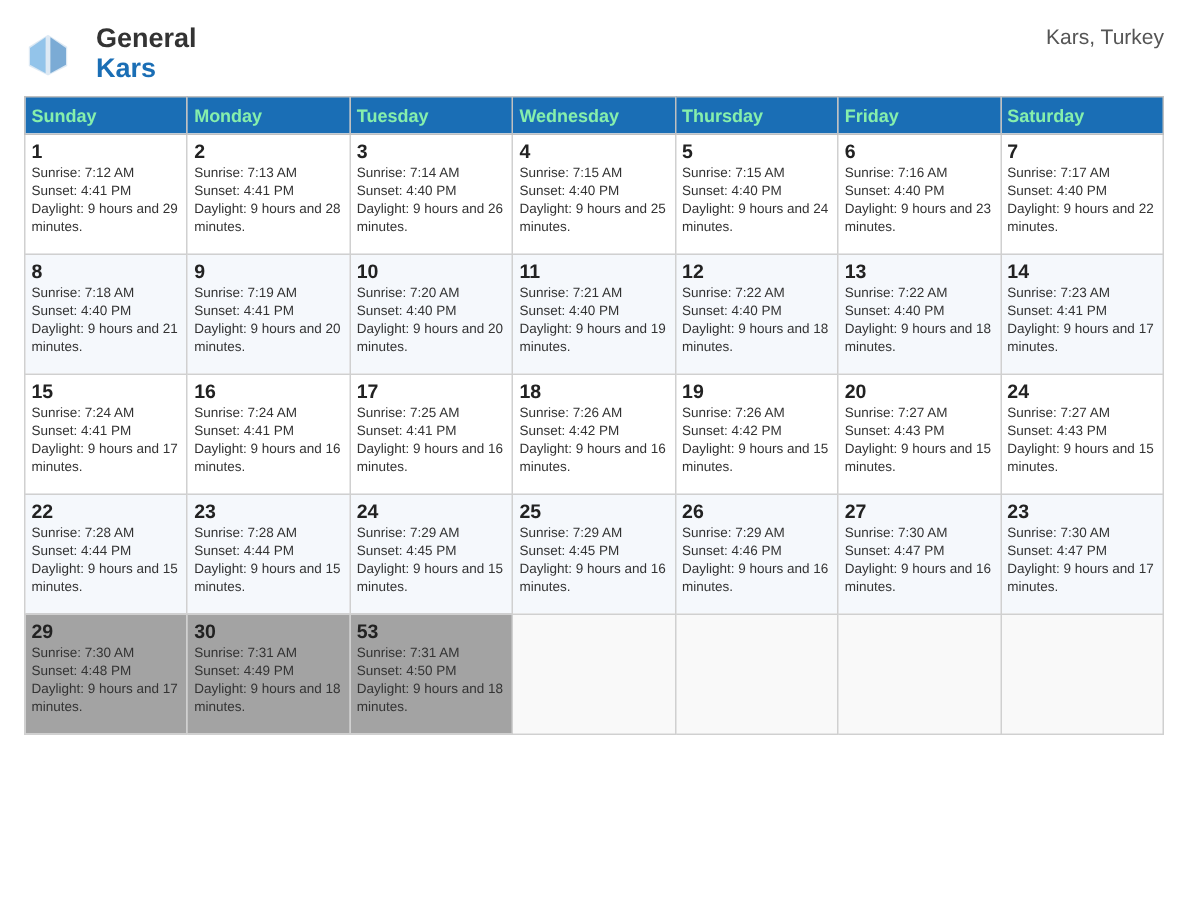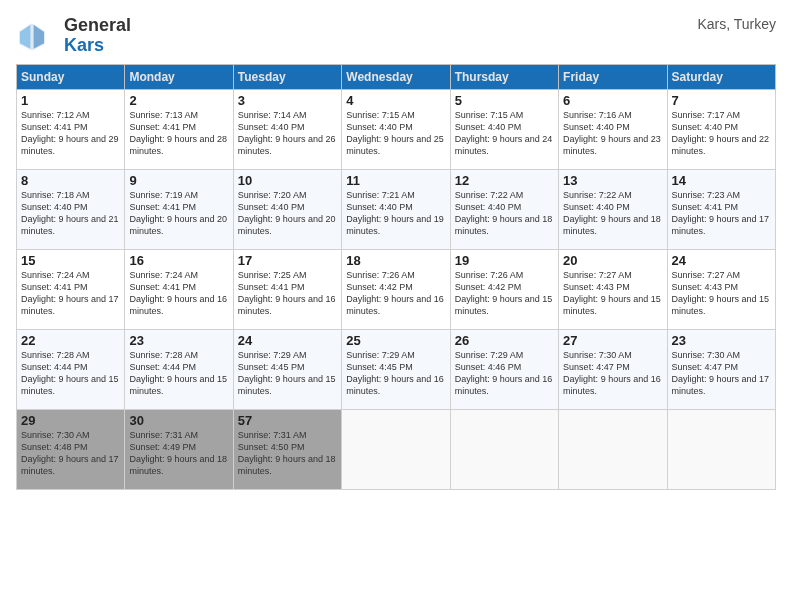--- a/index.html
+++ b/index.html
@@ -58,21 +58,21 @@
       font-size: 14px;
       color: #555;
     }
     .calendar {
       width: 100%;
       border-collapse: collapse;
       table-layout: fixed;
     }
     .calendar th {
       background: #1a6eb5;
-      color: #e5e5e5;
+      color: #86efac;
       font-size: 12px;
       font-weight: bold;
       padding: 5px 4px;
       text-align: left;
       border: 1px solid #c0c0c0;
     }
     .calendar td {
       vertical-align: top;
       border: 1px solid #d0d0d0;
       padding: 3px 4px;
@@ -260,21 +260,21 @@
         <tr>
           <td>
             <span class="day-num">29</span>
             <div class="cell-text">Sunrise: 7:30 AM<br>Sunset: 4:48 PM<br>Daylight: 9 hours and 17 minutes.</div>
           </td>
           <td>
             <span class="day-num">30</span>
             <div class="cell-text">Sunrise: 7:31 AM<br>Sunset: 4:49 PM<br>Daylight: 9 hours and 18 minutes.</div>
           </td>
           <td>
-            <span class="day-num">57</span>
+            <span class="day-num">53</span>
             <div class="cell-text">Sunrise: 7:31 AM<br>Sunset: 4:50 PM<br>Daylight: 9 hours and 18 minutes.</div>
           </td>
           <td class="empty-cell"></td>
           <td class="empty-cell"></td>
           <td class="empty-cell"></td>
           <td class="empty-cell"></td>
         </tr>
       </tbody>
   </table>
 </div>

